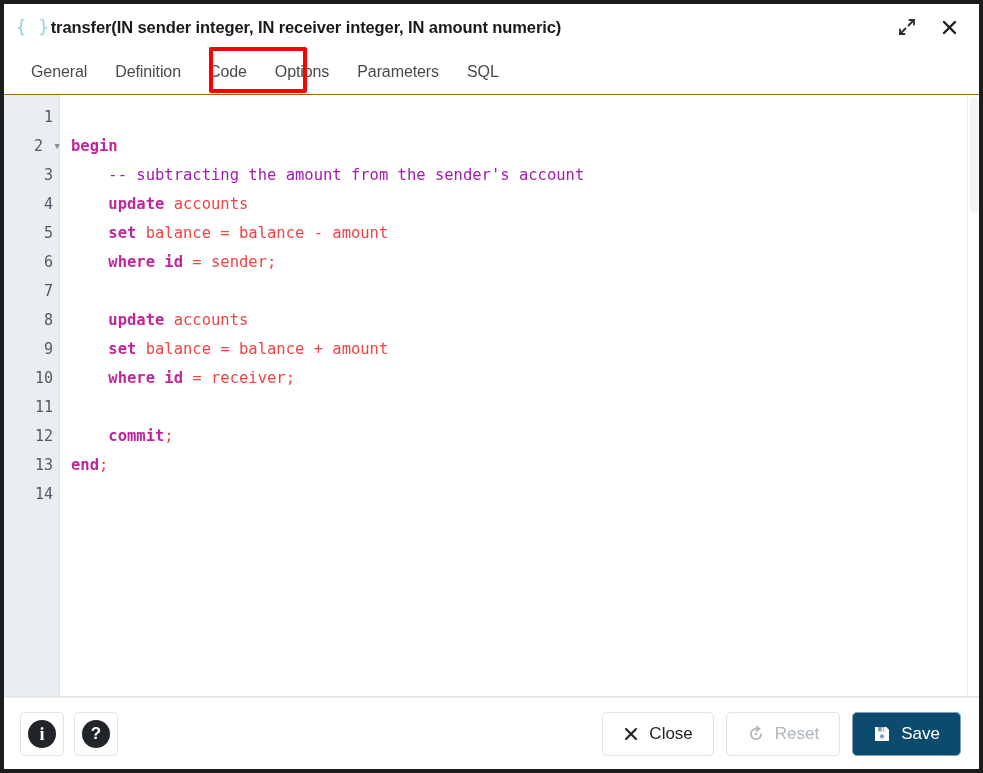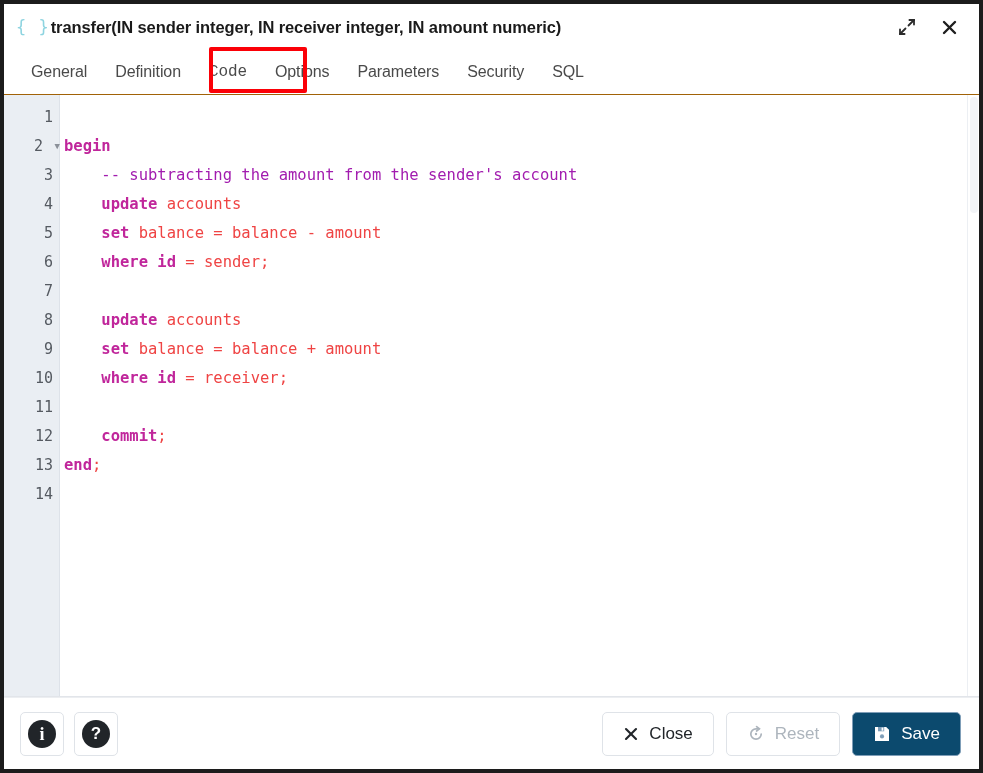--- a/index.html
+++ b/index.html
@@ -88,21 +88,21 @@
   }
   .tab {
     font-size: 16px;
     color: #4a4a4a;
     padding: 0 14px;
     line-height: 44px;
     cursor: pointer;
     white-space: nowrap;
     letter-spacing: -0.1px;
   }
-  .tab.active { color: #4a4a4a; font-family: Liberation Mono, monospace; }
+  .tab.active { color: #4a4a4a; }
 
   
   .annot-box {
     position: absolute;
     left: 209px; top: 47px;
     width: 98px; height: 46px;
     border: 4px solid #fb0007;
     border-radius: 2px;
     pointer-events: none;
     z-index: 6;
@@ -144,21 +144,21 @@
     color: #8b9099;
     line-height: 1;
     cursor: pointer;
   }
   .gline.hasfold { padding-right: 16px; }
 
   .codearea {
     flex: 1 1 auto;
     position: relative;
     padding-top: 8px;
-    padding-left: 4px;
+    padding-left: 11px;
     font-family: "DejaVu Sans Mono", monospace;
     font-size: 15.5px;
     overflow: hidden;
     cursor: text;
   }
   .cline {
     height: 29px;
     line-height: 29px;
     white-space: pre;
     color: #3b3b3b;
@@ -279,21 +279,20 @@
         </div>
       </div>
     </div>
 
     <div class="tabbar">
       <div class="tab">General</div>
       <div class="tab">Definition</div>
       <div class="tab active">Code</div>
       <div class="tab">Options</div>
       <div class="tab">Parameters</div>
-      <div class="tab">Security</div>
       <div class="tab">SQL</div>
     </div>
 
     <div class="editor-wrap">
       <div class="gutter" id="gutter">
           <div class="gline">
             <span class="gnum">1</span>
           </div>
           <div class="gline hasfold">
             <span class="gnum">2</span>

